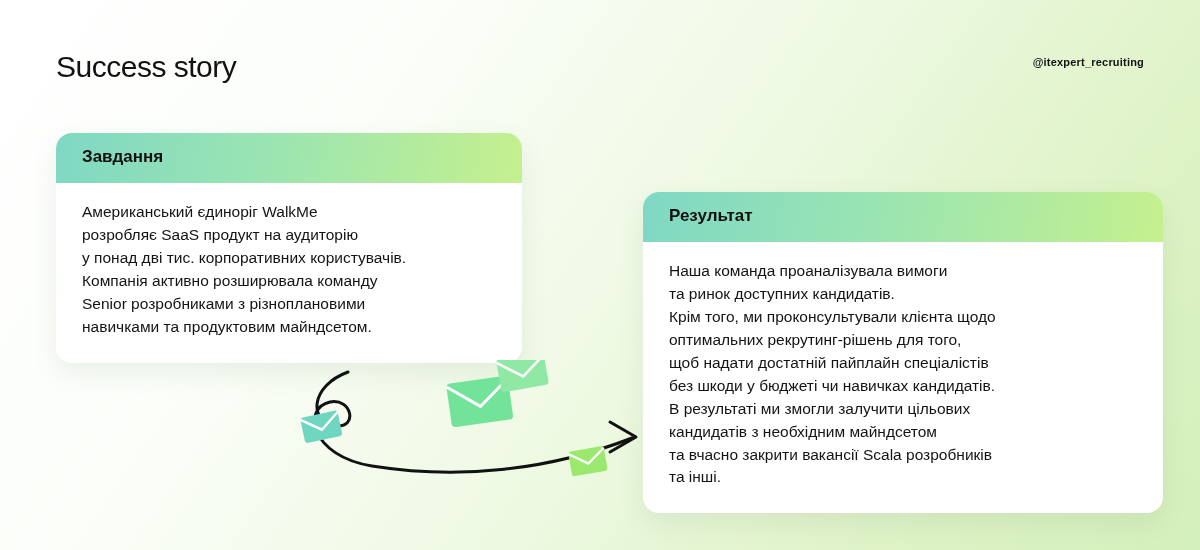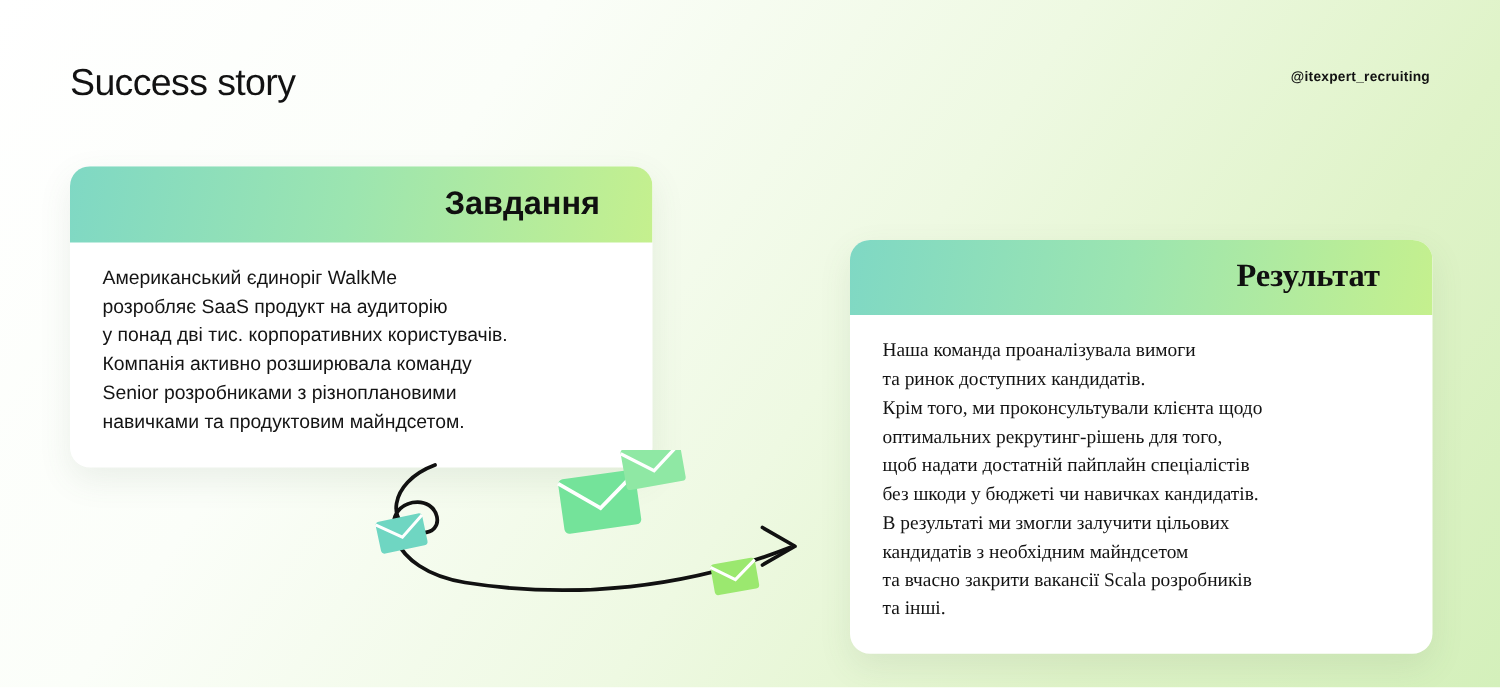--- a/index.html
+++ b/index.html
@@ -40,48 +40,46 @@
   }
 
   .card {
     position: absolute;
     border-radius: 16px;
     background: #ffffff;
     box-shadow: 0 10px 26px rgba(80, 110, 80, 0.10);
     overflow: hidden;
   }
   .card-header {
-    padding: 14px 42px 16px 26px;
-    font-size: 26px;
+    padding: 14px 32px 16px 26px;
+    font-size: 17px;
     font-weight: 700;
     color: #101010;
-    text-align: right;
   }
   .card-body {
     padding: 18px 40px 24px 26px;
     font-size: 15.5px;
     line-height: 1.48;
     color: #141414;
     white-space: pre-line;
   }
 
   #card-task {
     left: 56px;
     top: 133px;
     width: 466px;
   }
   #card-task .card-header {
     background: linear-gradient(100deg, #7fd8c4 0%, #9ce5b0 48%, #c5f08e 100%);
   }
 
   #card-result {
-    left: 680px;
+    left: 643px;
     top: 192px;
-    width: 466px;
-    font-family: Liberation Serif, serif;
+    width: 520px;
   }
   #card-result .card-header {
     background: linear-gradient(100deg, #7fd8c4 0%, #9ce5b0 48%, #c5f08e 100%);
   }
 
   .decor {
     position: absolute;
     left: 280px;
     top: 360px;
     width: 400px;

